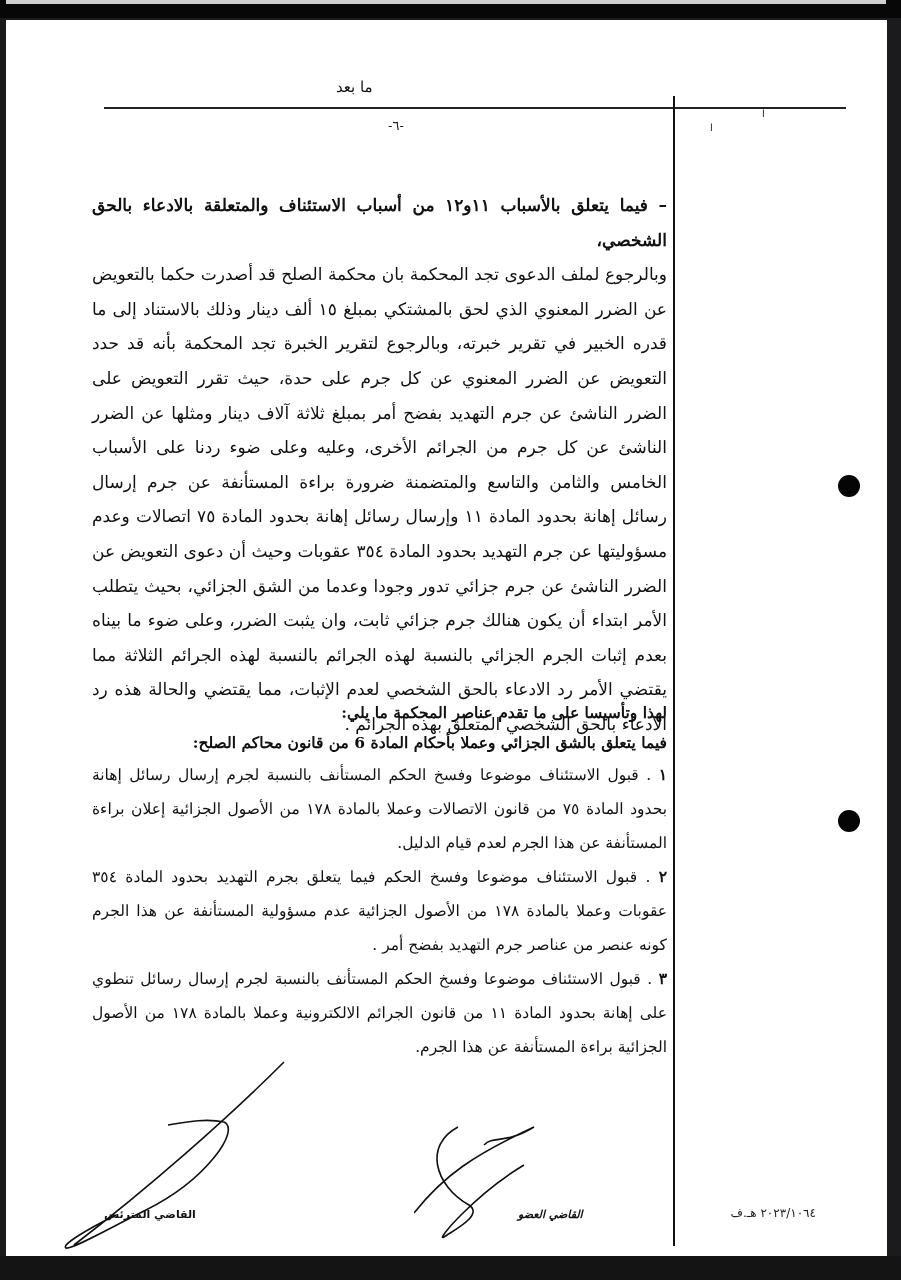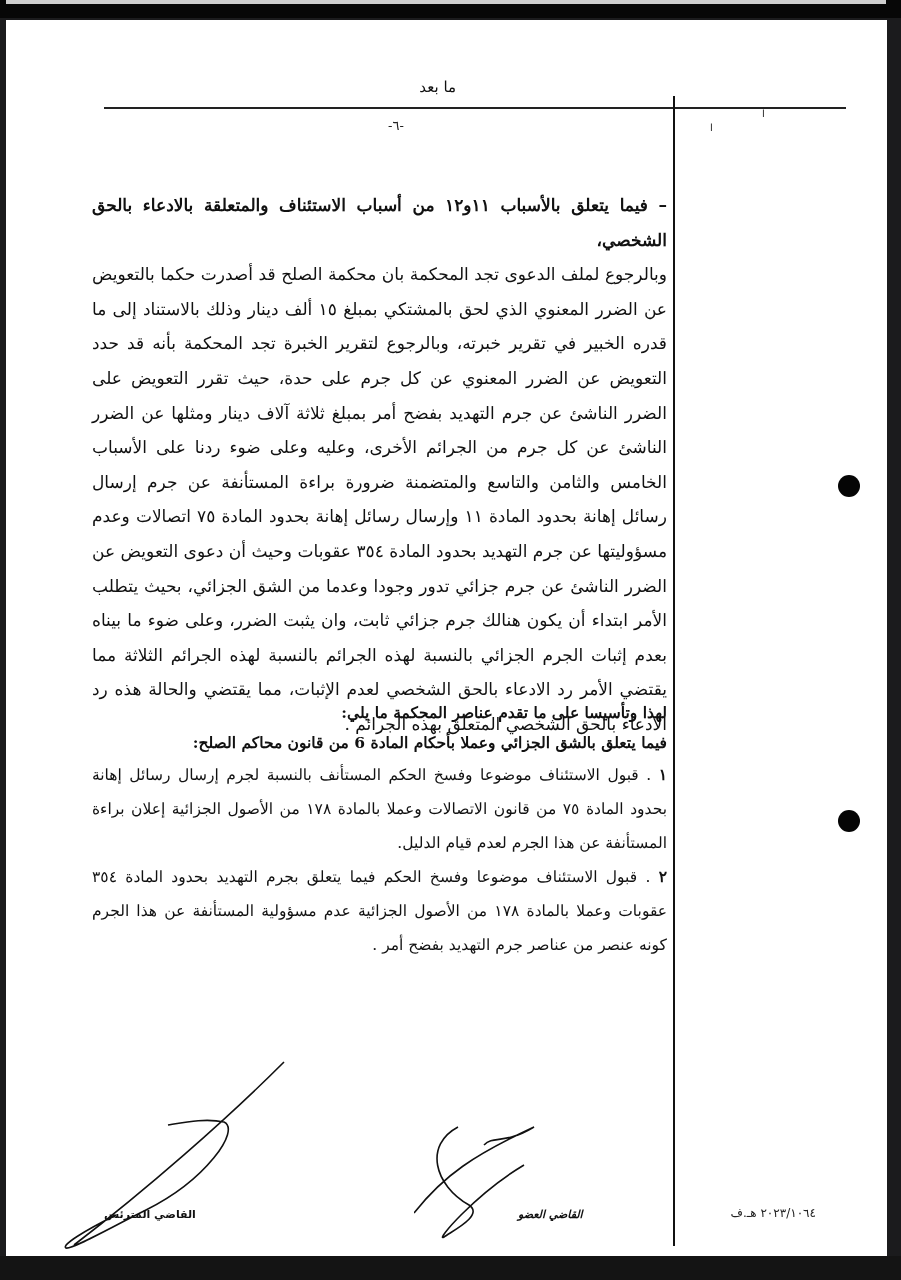--- a/index.html
+++ b/index.html
@@ -15,21 +15,21 @@
     position: absolute; left: 6px; top: 0; width: 880px; height: 4px; background: #cfcfcf;
   }
   .page {
     position: absolute; left: 6px; top: 20px; width: 881px; height: 1250px;
     background: #ffffff; overflow: hidden;
   }
   .page-bottom-shadow {
     position: absolute; left: 0; top: 1256px; width: 901px; height: 24px; background: #141414;
   }
   .header-label {
-    position: absolute; left: 330px; top: 58px; width: 120px; text-align: right;
+    position: absolute; left: 330px; top: 58px; width: 120px; text-align: left;
     font-size: 15px; color: #111; direction: rtl;
   }
   .hrule {
     position: absolute; left: 98px; top: 87px; width: 742px; height: 2px; background: #222;
   }
   .vrule {
     position: absolute; left: 667px; top: 76px; width: 2px; height: 1150px; background: #111;
   }
   .page-number {
     position: absolute; left: 360px; top: 98px; width: 60px; text-align: center;
@@ -78,20 +78,21 @@
   <div class="body-text">
     <p class="bold">– فيما يتعلق بالأسباب ١١و١٢ من أسباب الاستئناف والمتعلقة بالادعاء بالحق الشخصي،</p>
     <p>وبالرجوع لملف الدعوى تجد المحكمة بان محكمة الصلح قد أصدرت حكما بالتعويض عن الضرر المعنوي الذي لحق بالمشتكي بمبلغ ١٥ ألف دينار وذلك بالاستناد إلى ما قدره الخبير في تقرير خبرته، وبالرجوع لتقرير الخبرة تجد المحكمة بأنه قد حدد التعويض عن الضرر المعنوي عن كل جرم على حدة، حيث تقرر التعويض على الضرر الناشئ عن جرم التهديد بفضح أمر بمبلغ ثلاثة آلاف دينار ومثلها عن الضرر الناشئ عن كل جرم من الجرائم الأخرى، وعليه وعلى ضوء ردنا على الأسباب الخامس والثامن والتاسع والمتضمنة ضرورة براءة المستأنفة عن جرم إرسال رسائل إهانة بحدود المادة ١١ وإرسال رسائل إهانة بحدود المادة ٧٥ اتصالات وعدم مسؤوليتها عن جرم التهديد بحدود المادة ٣٥٤ عقوبات وحيث أن دعوى التعويض عن الضرر الناشئ عن جرم جزائي تدور وجودا وعدما من الشق الجزائي، بحيث يتطلب الأمر ابتداء أن يكون هنالك جرم جزائي ثابت، وان يثبت الضرر، وعلى ضوء ما بيناه بعدم إثبات الجرم الجزائي بالنسبة لهذه الجرائم بالنسبة لهذه الجرائم الثلاثة مما يقتضي الأمر رد الادعاء بالحق الشخصي لعدم الإثبات، مما يقتضي والحالة هذه رد الادعاء بالحق الشخصي المتعلق بهذه الجرائم .</p>
   </div>
 
   <div class="decisions">
     <p class="h">لهذا وتأسيسا على ما تقدم عناصر المحكمة ما يلي:</p>
     <p class="h">فيما يتعلق بالشق الجزائي وعملا بأحكام المادة 6 من قانون محاكم الصلح:</p>
     <p><span class="num">١</span><span> . </span><span>قبول الاستئناف موضوعا وفسخ الحكم المستأنف بالنسبة لجرم إرسال رسائل إهانة بحدود المادة ٧٥ من قانون الاتصالات وعملا بالمادة ١٧٨ من الأصول الجزائية إعلان براءة المستأنفة عن هذا الجرم لعدم قيام الدليل.</span></p>
     <p><span class="num">٢</span><span> . </span><span>قبول الاستئناف موضوعا وفسخ الحكم فيما يتعلق بجرم التهديد بحدود المادة ٣٥٤ عقوبات وعملا بالمادة ١٧٨ من الأصول الجزائية عدم مسؤولية المستأنفة عن هذا الجرم كونه عنصر من عناصر جرم التهديد بفضح أمر .</span></p>
+    <p><span class="num">٣</span><span> . </span><span>قبول الاستئناف موضوعا وفسخ الحكم المستأنف بالنسبة لجرم إرسال رسائل تنطوي على إهانة بحدود المادة ١١ من قانون الجرائم الالكترونية وعملا بالمادة ١٧٨ من الأصول الجزائية براءة المستأنفة عن هذا الجرم.</span></p>
   </div>
 
   <svg class="sig" style="left:50px;top:1040px;" width="240" height="200">
     <path d="M228 2 C 170 60, 90 130, 18 185 M112 65 C 130 62, 150 58, 168 62 C 185 70, 150 120, 90 150 C 50 170, 15 190, 10 188 C 5 185, 30 170, 60 155" fill="none" stroke="#111" stroke-width="1.6"></path>
   </svg>
   <span class="sig-label" style="left:98px;top:1188px;text-align:center;">القاضي المترئس</span>
 
   <svg class="sig" style="left:408px;top:1105px;" width="130" height="120">
     <path d="M44 2 C 10 20, 20 60, 55 80 C 70 90, 40 105, 30 112 C 20 118, 60 70, 110 40 M0 88 C 30 50, 60 30, 120 2 C 90 20, 80 10, 70 20" fill="none" stroke="#111" stroke-width="1.6"></path>
   </svg>

